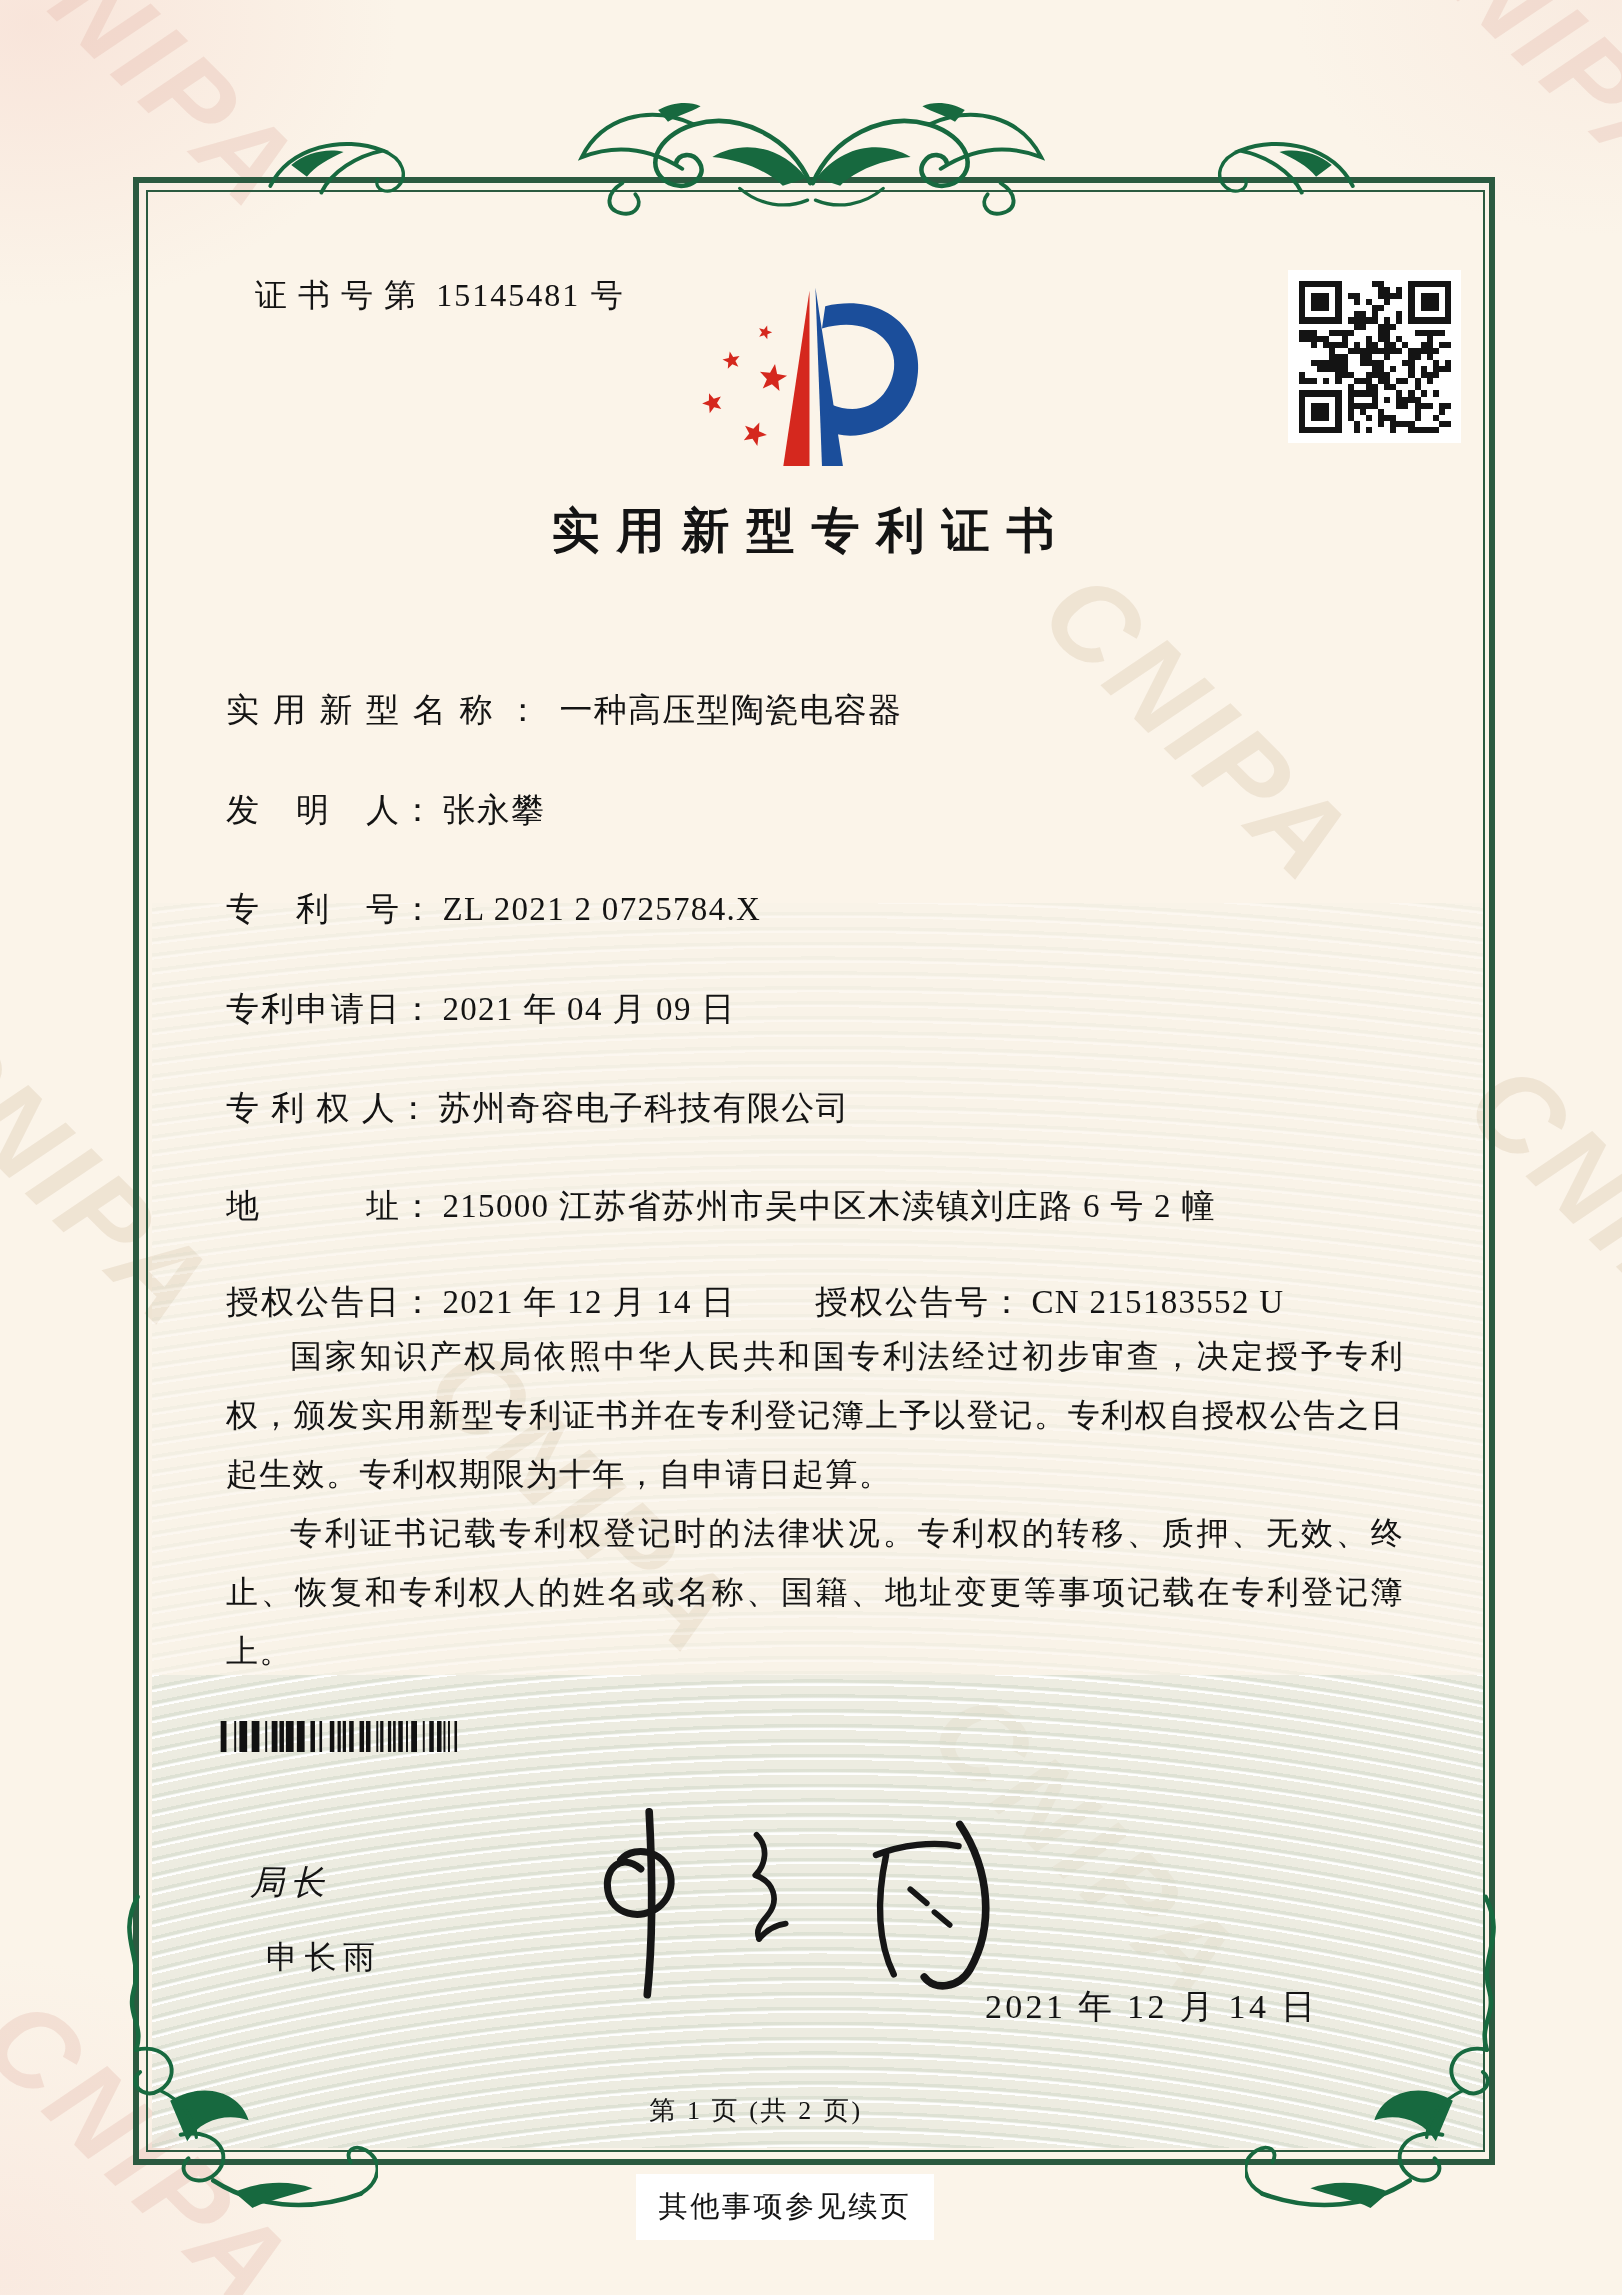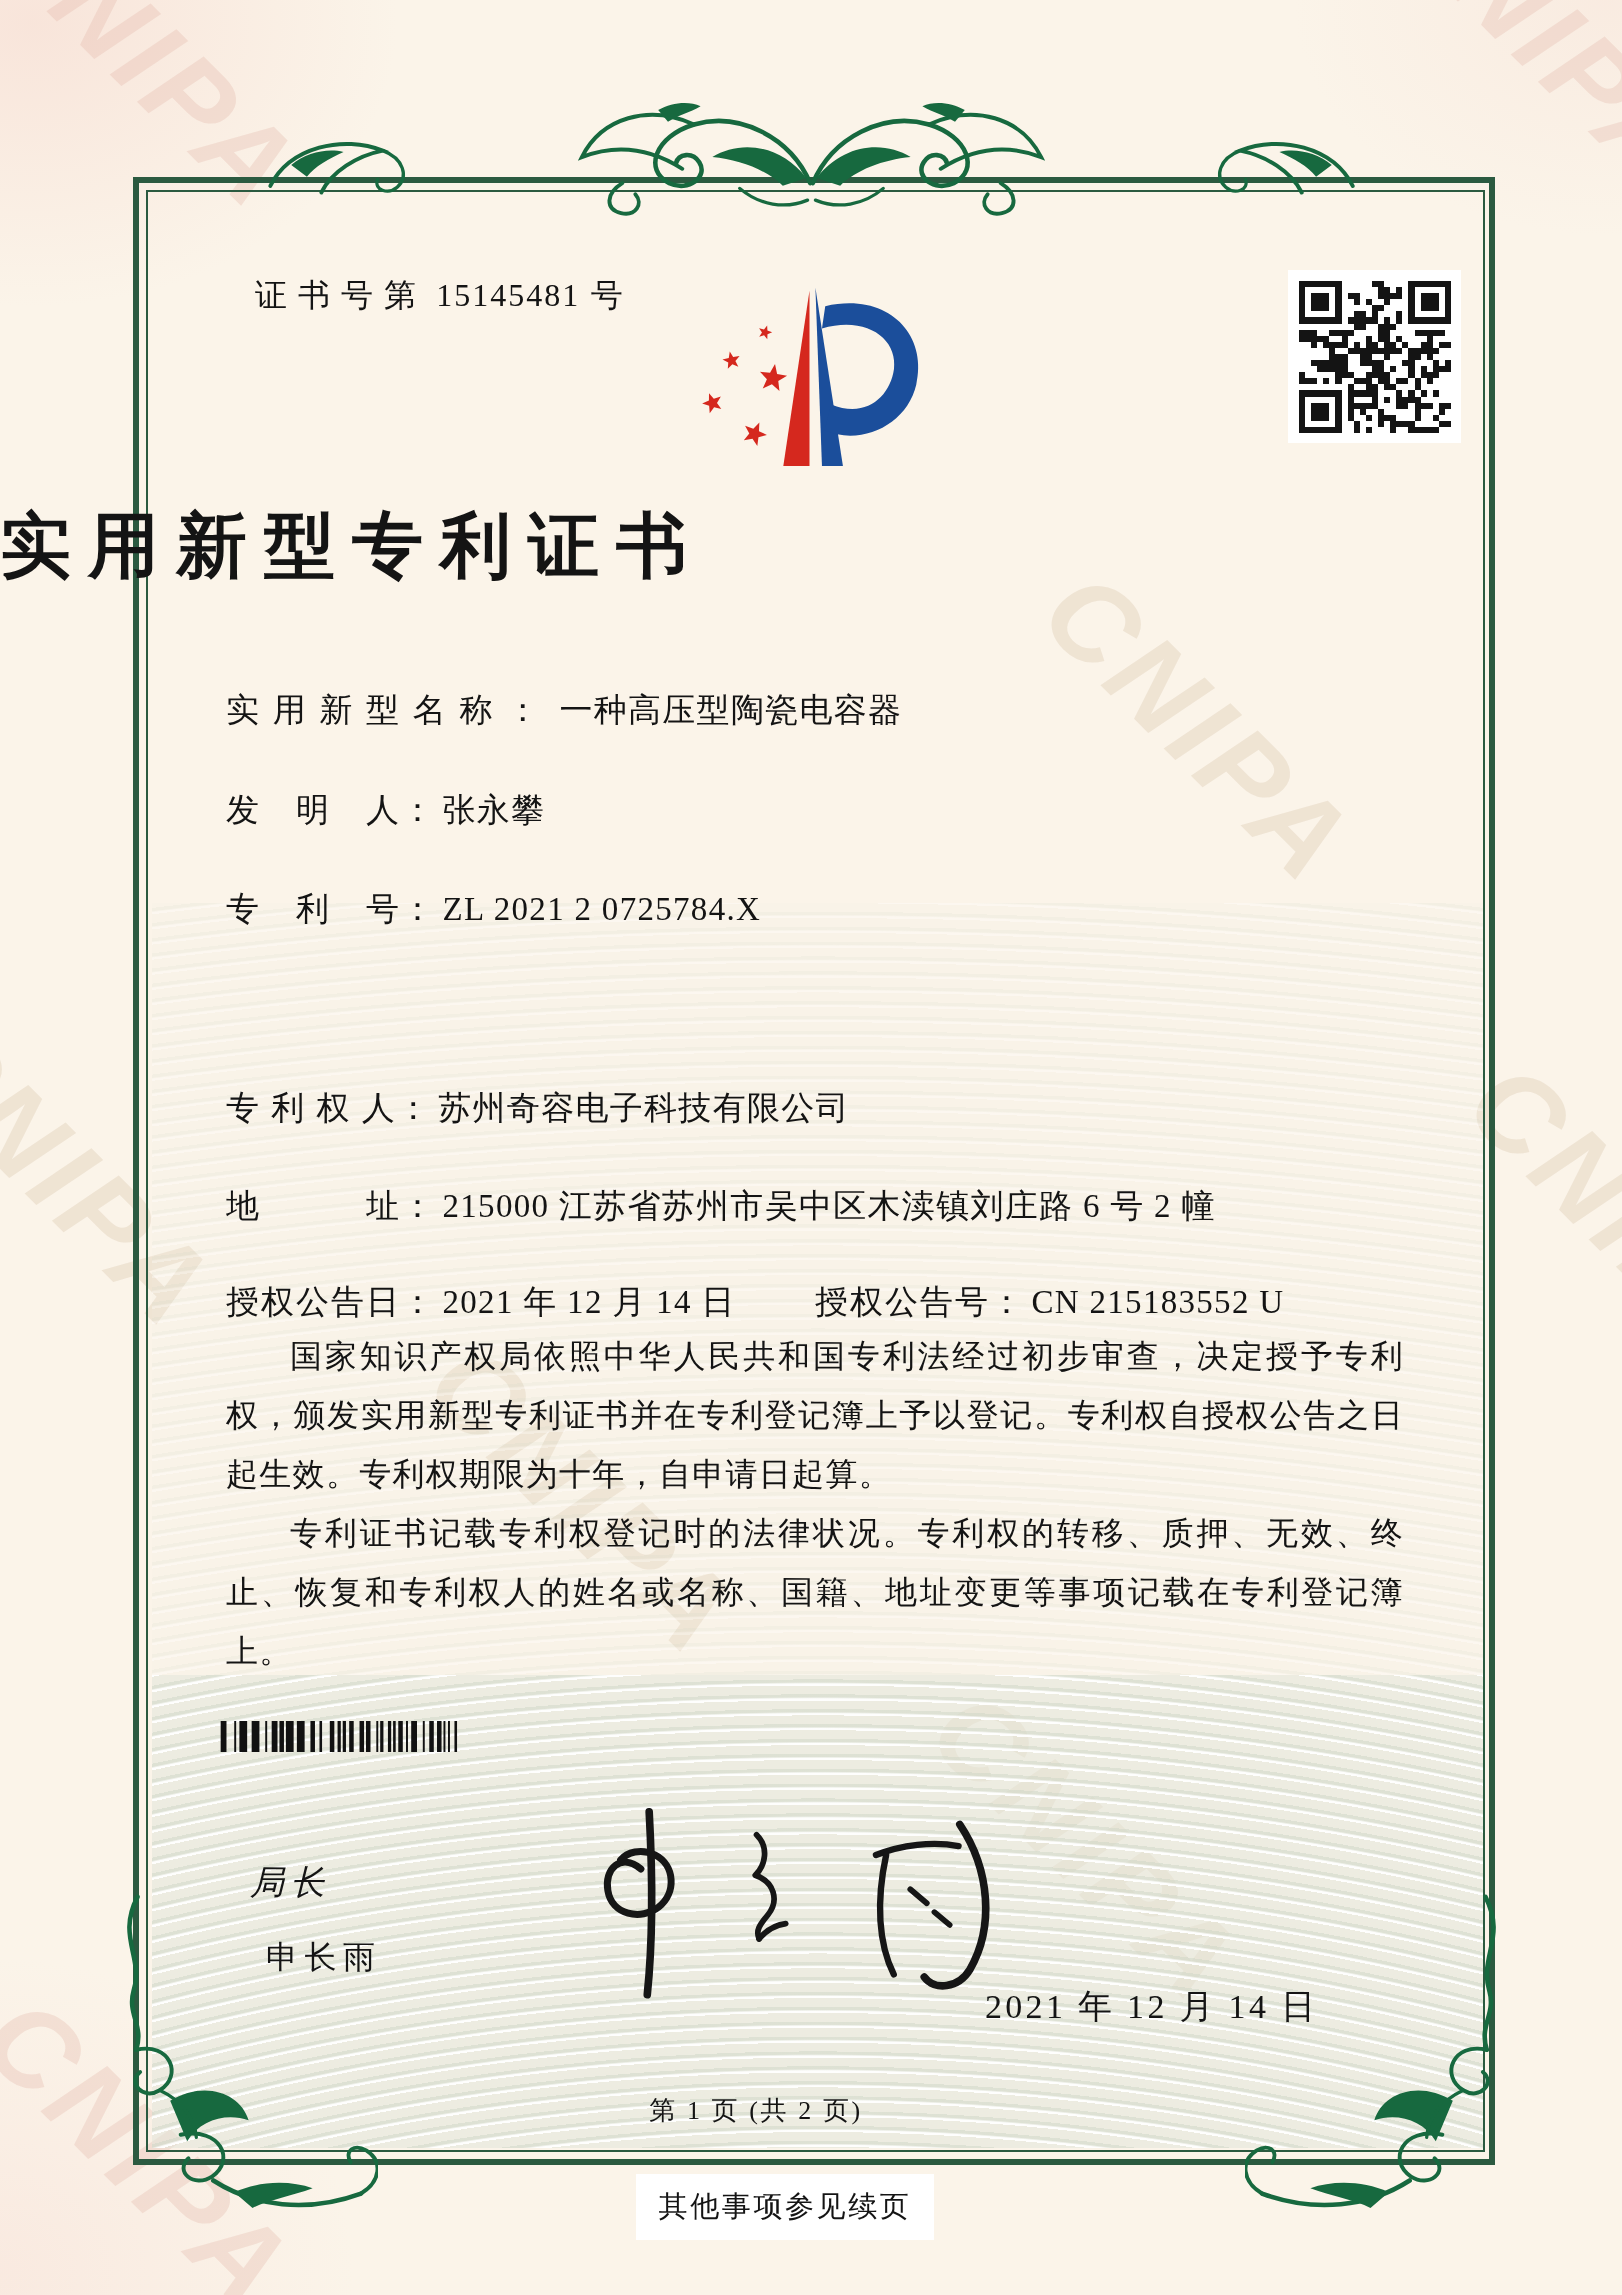--- a/index.html
+++ b/index.html
@@ -37,22 +37,22 @@
   .orn path{stroke:#17693f; fill:none; stroke-linecap:round;}
   .orn .fil{fill:#17693f; stroke:none;}
   
   .cert-no{position:absolute; left:255px; top:274px; font-size:32px; white-space:nowrap;}
   .cert-no .p1{letter-spacing:11px;}
   .cert-no .p2{letter-spacing:2px; margin-left:9.2px;}
   .cert-no .p3{margin-left:10.5px;}
   .logo-svg{position:absolute; left:691px; top:255px;}
   .qr-box{position:absolute; left:1288px; top:270px; width:173px; height:173px; background:#fff;}
   .qr-box svg{position:absolute; left:10.5px; top:10.5px;}
-  .title{position:absolute; left:0; right:0; top:499px; 
-    font-size:71px; font-weight:700; letter-spacing:17px; white-space:nowrap;}
+  .title{position:absolute; left:0; right:0; top:499px; text-align:center;
+    font-size:48px; font-weight:700; letter-spacing:17px; white-space:nowrap;}
   
   .row{position:absolute; left:226px; right:157px; font-size:33px; letter-spacing:2px; white-space:nowrap;}
   .row .lbl.wide{letter-spacing:13.7px;}
   .row .val{margin-left:6.5px; letter-spacing:1.3px;}
   .row .pair2{position:absolute; left:589px; top:0;}
   
   .para{position:absolute; left:226px; width:1178px; margin:0;
     font-size:32px; line-height:59px; letter-spacing:1.3px;
     text-indent:2em; text-align:justify;}
   
@@ -374,20 +374,23 @@
 
   <div class="row" style="top:688px;">
     <span class="lbl wide">实用新型名称：</span><span class="val">一种高压型陶瓷电容器</span>
   </div>
   <div class="row" style="top:788px;">
     <span class="lbl">发　明　人：</span><span class="val">张永攀</span>
   </div>
   <div class="row" style="top:887px;">
     <span class="lbl">专　利　号：</span><span class="val">ZL 2021 2 0725784.X</span>
   </div>
+  <div class="row" style="top:987px;">
+    <span class="lbl">专利申请日：</span><span class="val">2021 年 04 月 09 日</span>
+  </div>
   <div class="row" style="top:1086px;">
     <span class="lbl">专 利 权 人：</span><span class="val">苏州奇容电子科技有限公司</span>
   </div>
   <div class="row" style="top:1184px;">
     <span class="lbl">地　　　址：</span><span class="val">215000 江苏省苏州市吴中区木渎镇刘庄路 6 号 2 幢</span>
   </div>
   <div class="row" style="top:1280px;">
     <span class="lbl">授权公告日：</span><span class="val">2021 年 12 月 14 日</span>
     <span class="pair2">
       <span class="lbl">授权公告号：</span><span class="val">CN 215183552 U</span>

